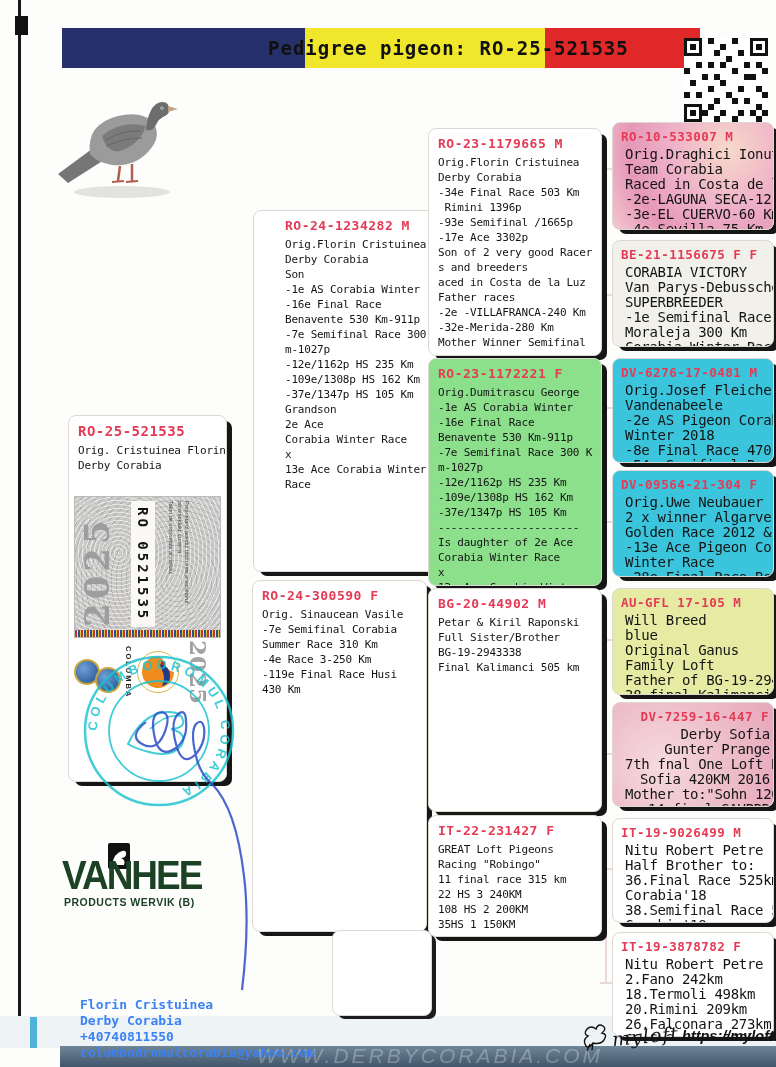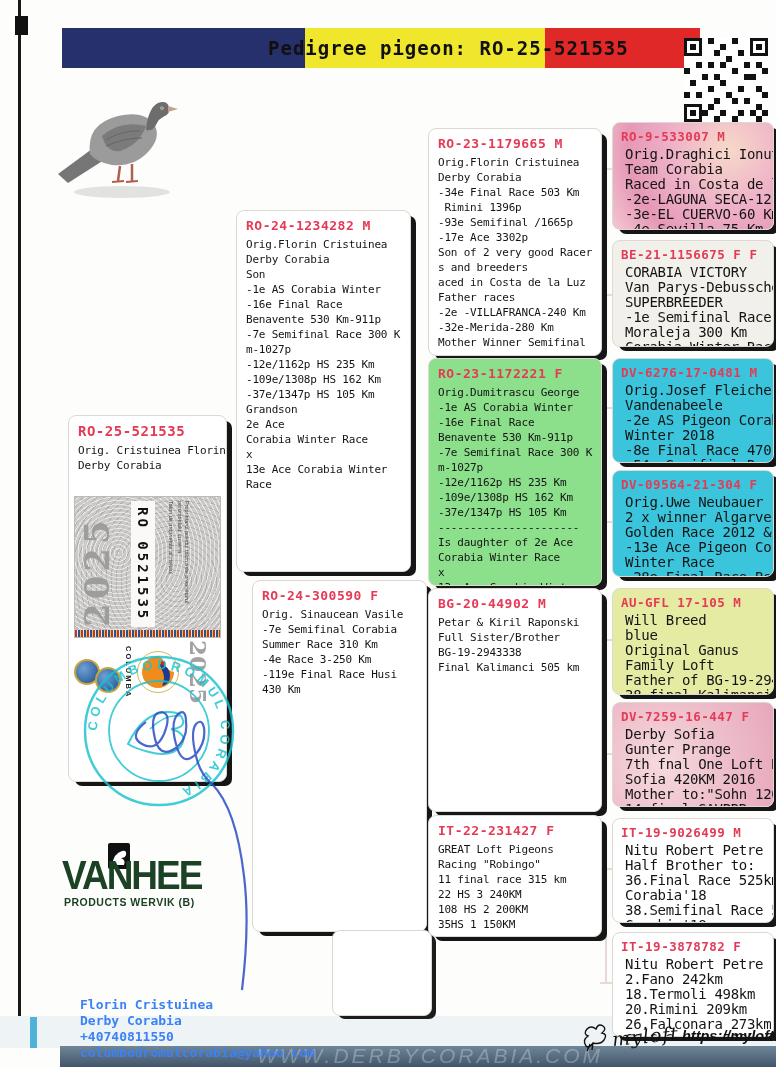--- a/index.html
+++ b/index.html
@@ -30,24 +30,24 @@
               letter-spacing:0.5px;white-space:pre;}
   .card .body{font-size:11px;line-height:15px;padding:3px 3px 4px 9px;color:#141414;
               white-space:pre;letter-spacing:-0.2px;}
   .col-gg .ring{font-size:12.5px;padding:6px 4px 0 8px;}
   .col-gg .body{font-size:14px;line-height:15px;letter-spacing:-0.3px;padding-left:12px;}
   .green{background:#8ce08c;}
   .cyan{background:#3bc5dd;}
   .lime{background:#e6eba4;}
   .offwhite{background:#f1f0ea;}
   .pinkA{background:radial-gradient(circle at 72% 25%,#f7d9c9 0%,#eeb0c8 42%,#e698b6 72%,#f3c8d2 100%);}
-  .pinkB{background:radial-gradient(circle at 30% 60%,#f6dade 0%,#eec0cc 48%,#e7a6bb 100%);}
+  .pinkB{background:radial-gradient(circle at 30% 60%,#f6dade 0%,#eec0cc 48%,#e7a6bb 100%);text-align:right;}
   #card-subject{left:68px;top:395px;width:157px;height:365px;margin-top:20px;}
   #card-subject .ring{font-size:14px;}
-  #card-p0{left:236px;top:210px;width:173px;height:360px;}
+  #card-p0{left:253px;top:210px;width:173px;height:360px;padding-left:22px;}
   #card-p1{left:252px;top:580px;width:173px;height:350px;}
   #card-g0{left:428px;top:128px;width:172px;height:226px;}
   #card-g1{left:428px;top:358px;width:172px;height:226px;}
   #card-g2{left:428px;top:588px;width:172px;height:222px;}
   #card-g3{left:428px;top:815px;width:172px;height:120px;}
   #card-gg0{left:612px;top:122px;width:160px;height:106px;}
   #card-gg1{left:612px;top:240px;width:160px;height:105px;}
   #card-gg2{left:612px;top:358px;width:160px;height:103px;}
   #card-gg3{left:612px;top:470px;width:160px;height:105px;}
   #card-gg4{left:612px;top:588px;width:160px;height:105px;}
@@ -281,21 +281,21 @@
     <div class="ring">IT-22-231427 F</div>
     <div class="body">GREAT Loft Pigeons
 Racing "Robingo"
 11 final race 315 km
 22 HS 3 240KM
 108 HS 2 200KM
 35HS 1 150KM</div>
   </div>
 
   <div class="card col-gg pinkA" id="card-gg0">
-    <div class="ring">RO-9-533007 M</div>
+    <div class="ring">RO-10-533007 M</div>
     <div class="body">Orig.Draghici Ionut
 Team Corabia
 Raced in Costa de la Luz
 -2e-LAGUNA SECA-12 Km
 -3e-EL CUERVO-60 Km
 -4e-Sevilla-75 Km</div>
   </div>
   <div class="card col-gg offwhite" id="card-gg1">
     <div class="ring">BE-21-1156675 F F</div>
     <div class="body">CORABIA VICTORY

